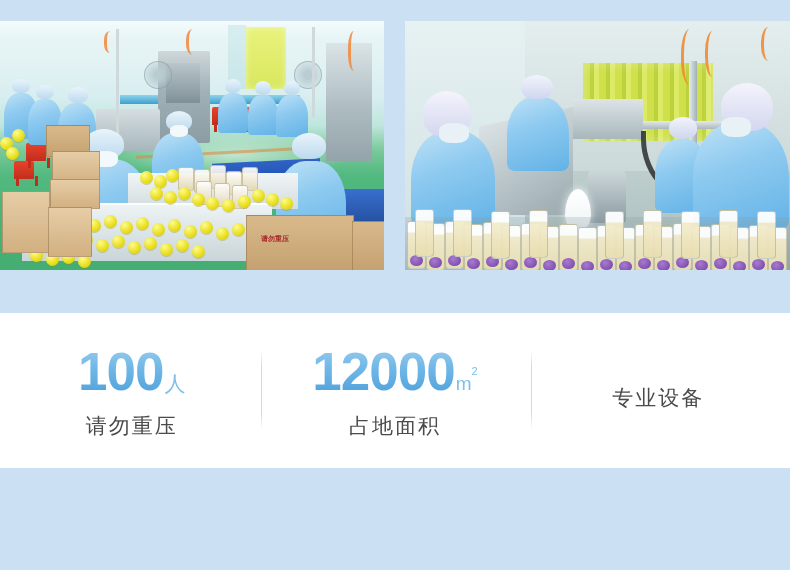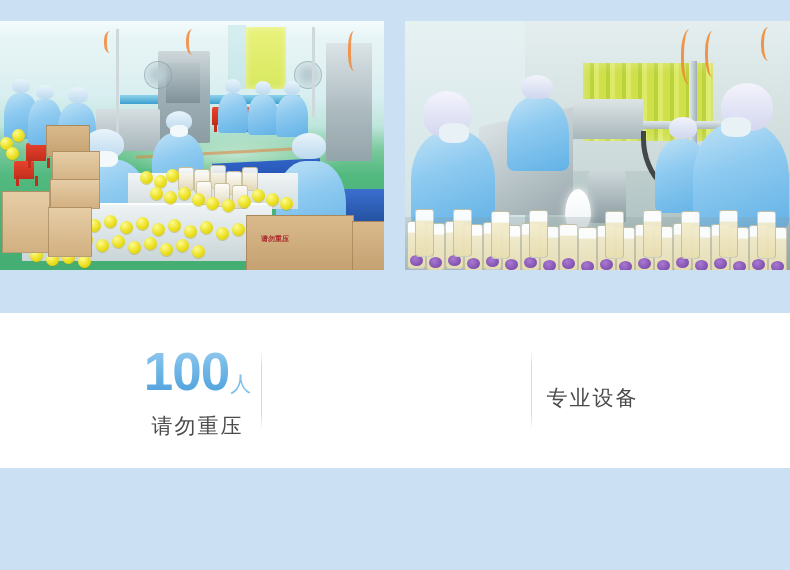--- a/index.html
+++ b/index.html
@@ -609,20 +609,27 @@
     <div class="stats-row">
 
       <div class="stat">
         <div class="stat-line">
           <span class="stat-value">100</span>
           <span class="stat-unit">人</span>
         </div>
         <div class="stat-label">请勿重压</div>
       </div>
 
+      <div class="stat">
+        <div class="stat-line">
+          <span class="stat-value">12000</span>
+          <span class="stat-unit sup"><span>m</span><sup>2</sup></span>
+        </div>
+        <div class="stat-label">占地面积</div>
+      </div>
 
       <div class="stat">
         <div class="stat-label">专业设备</div>
       </div>
 
     </div>
   </div>
 
   <div class="bottom-fill"></div>
 </div>

